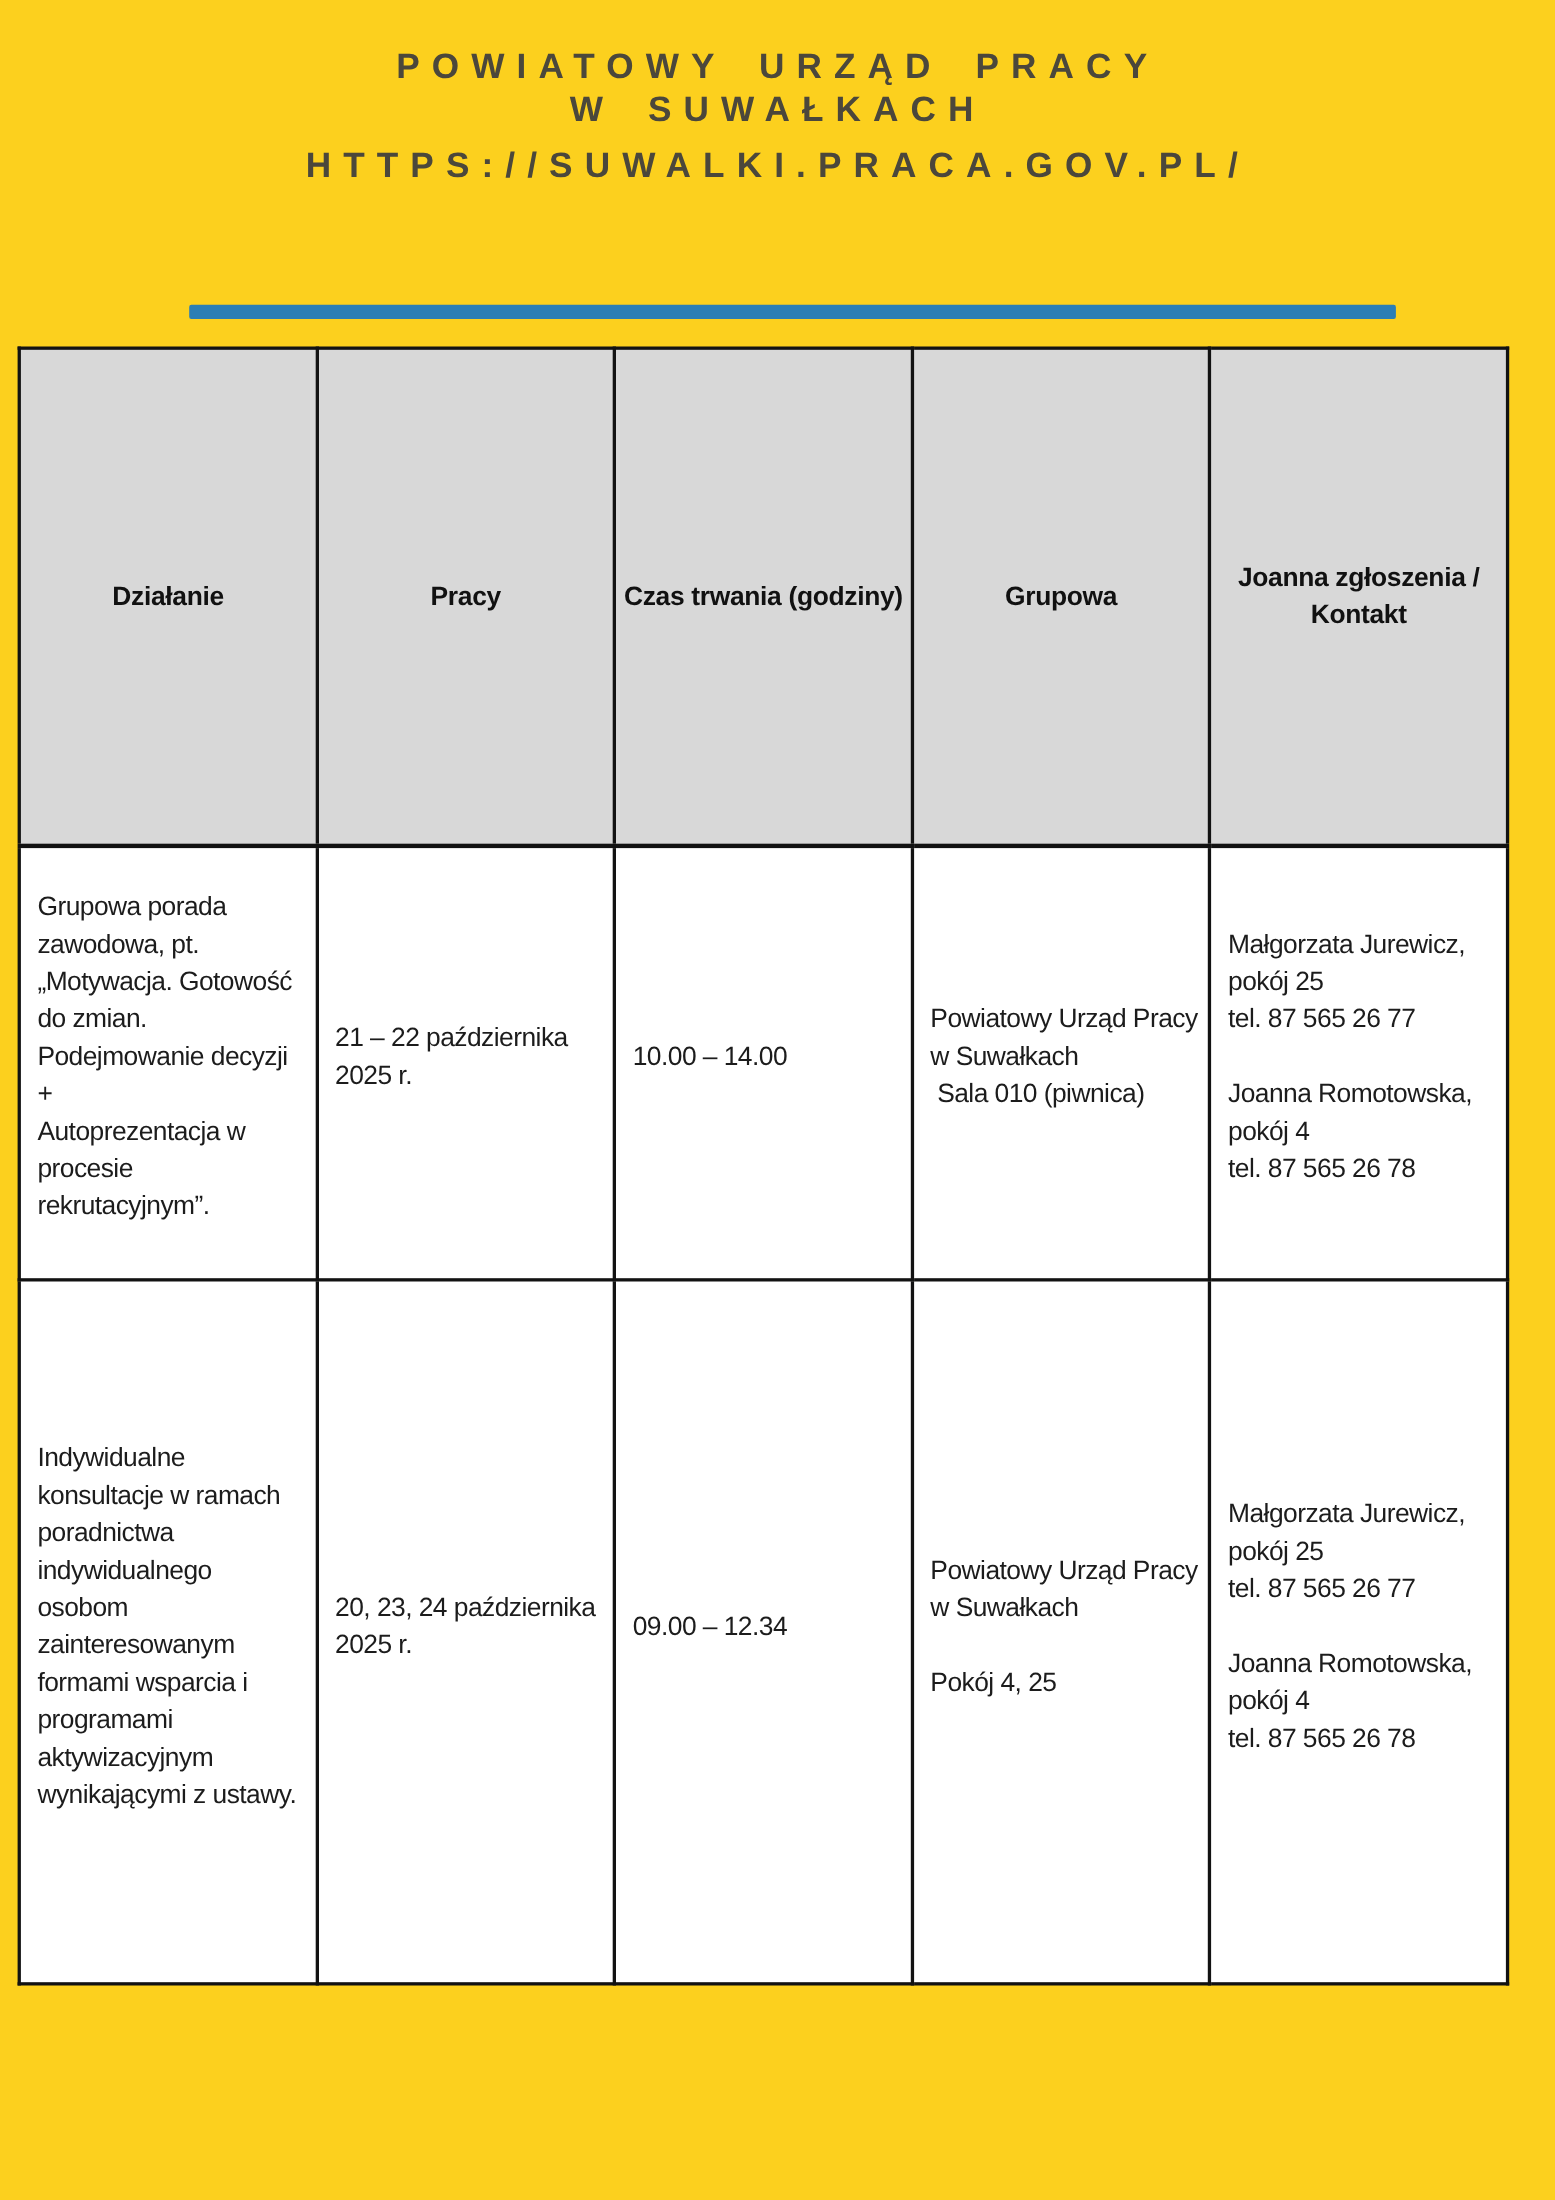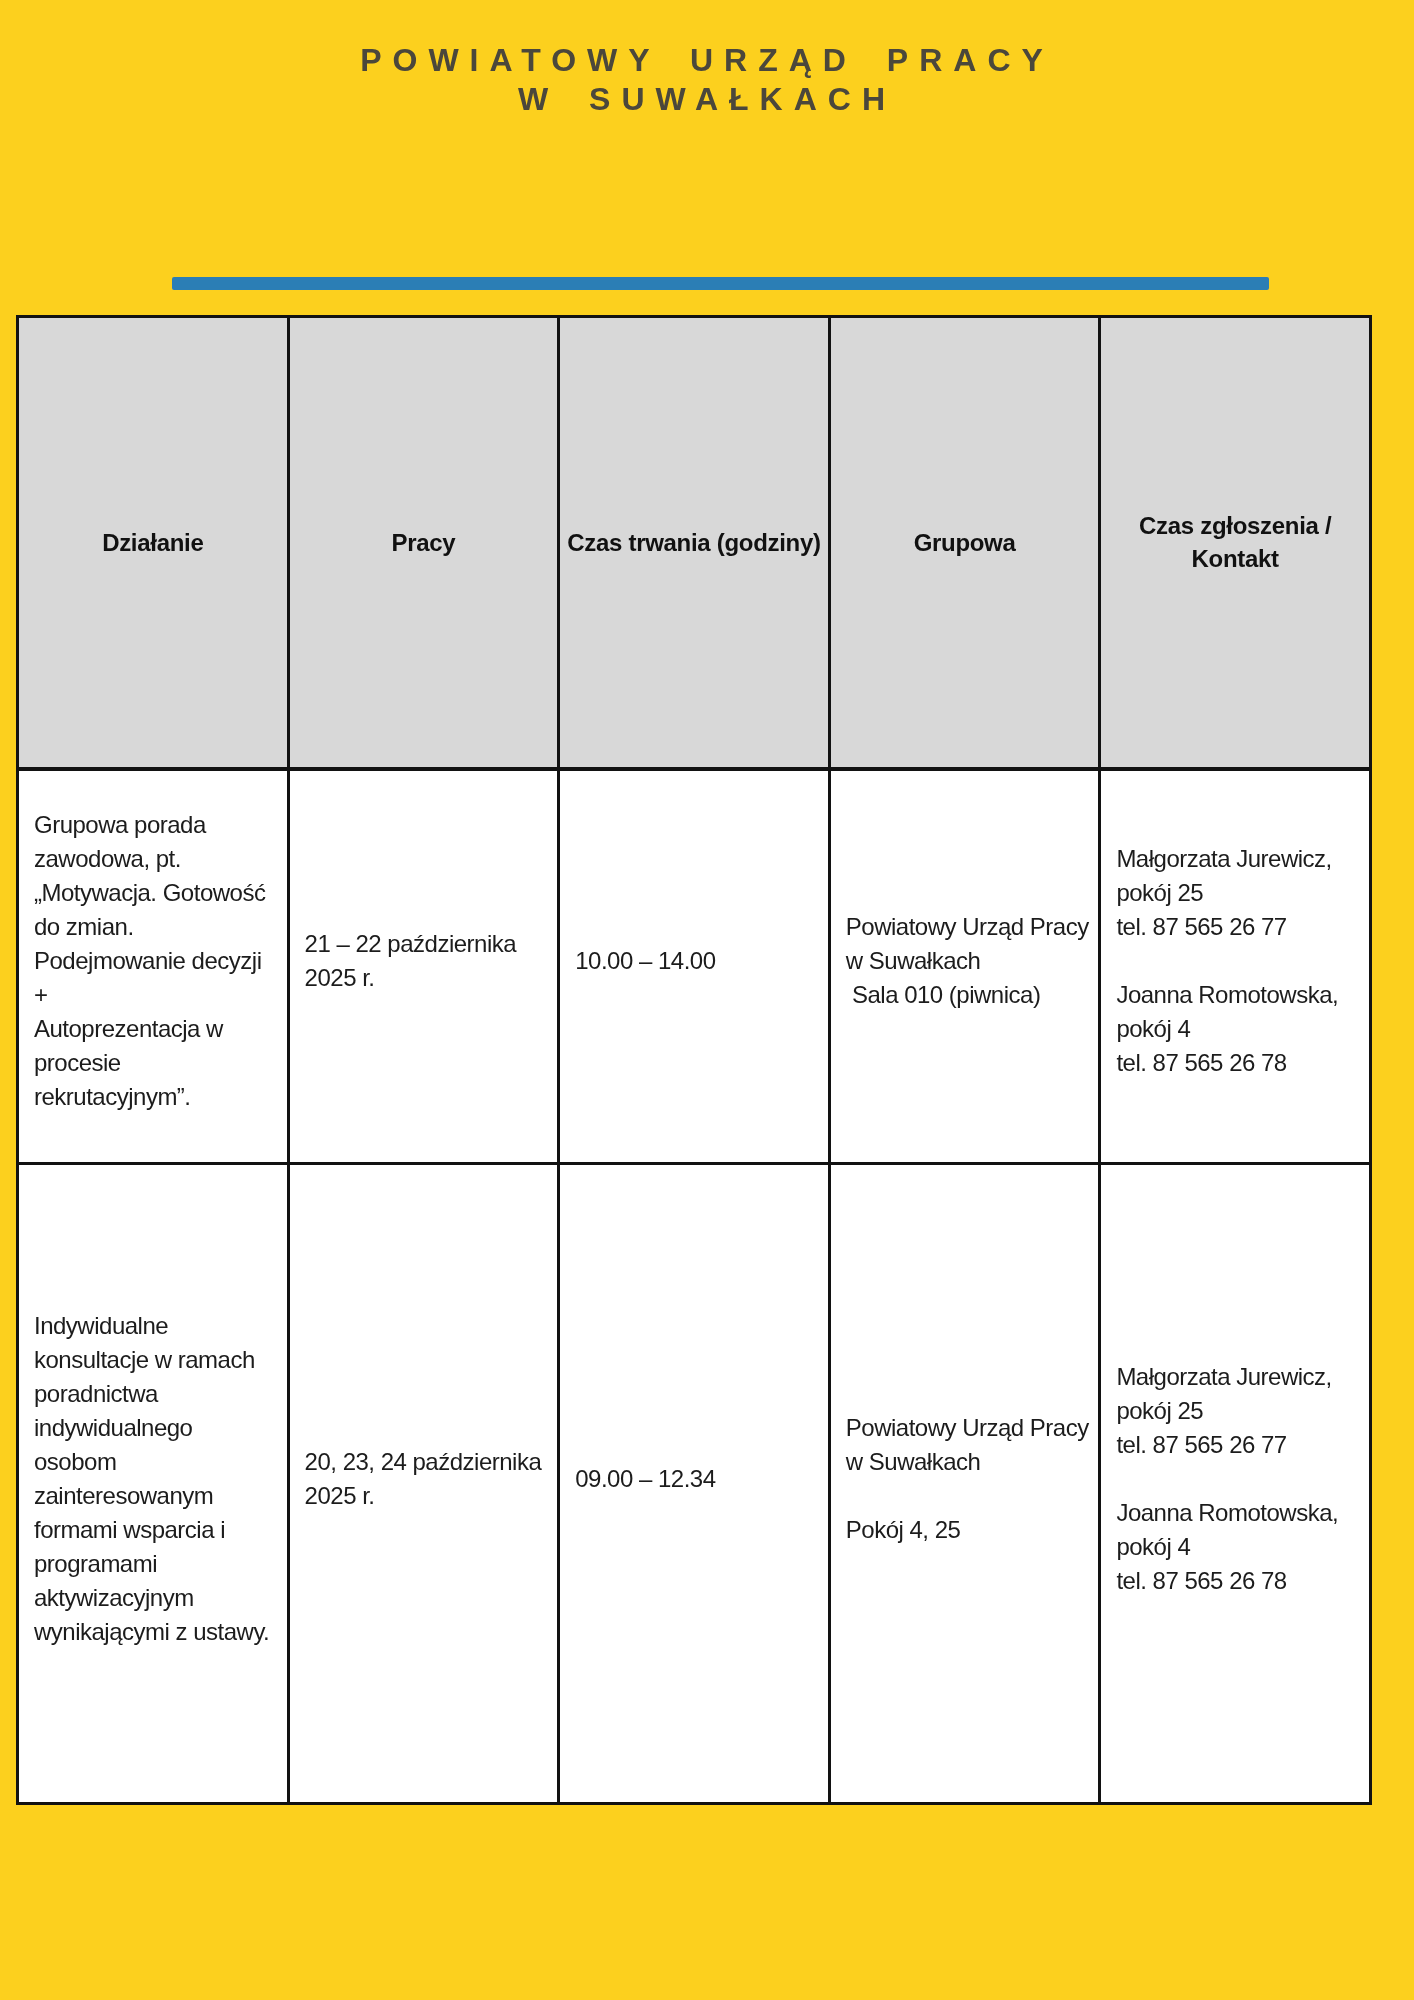--- a/index.html
+++ b/index.html
@@ -87,40 +87,41 @@
     white-space: pre-line;
     text-align: left;
   }
 </style>
 </head>
 <body>
 
 <header class="letterhead">
   <div>POWIATOWY URZĄD PRACY</div>
   <div>W SUWAŁKACH</div>
+  <div class="url-line">HTTPS://SUWALKI.PRACA.GOV.PL/</div>
 </header>
 
 <div class="divider-bar"></div>
 
 <div class="table-wrap">
   <table class="schedule">
     <colgroup>
       <col>
         <col>
         <col>
         <col>
         <col>
     </colgroup>
     <thead>
       <tr>
         <th>Działanie</th>
         <th>Pracy</th>
         <th>Czas trwania (godziny)</th>
         <th>Grupowa</th>
-        <th>Czas zgłoszenia /
+        <th>Joanna zgłoszenia /
 Kontakt</th>
       </tr>
     </thead>
     <tbody>
       <tr class="row-0">
         <td>
             <div class="cell">Grupowa porada
 zawodowa, pt.
 „Motywacja. Gotowość
 do zmian.

